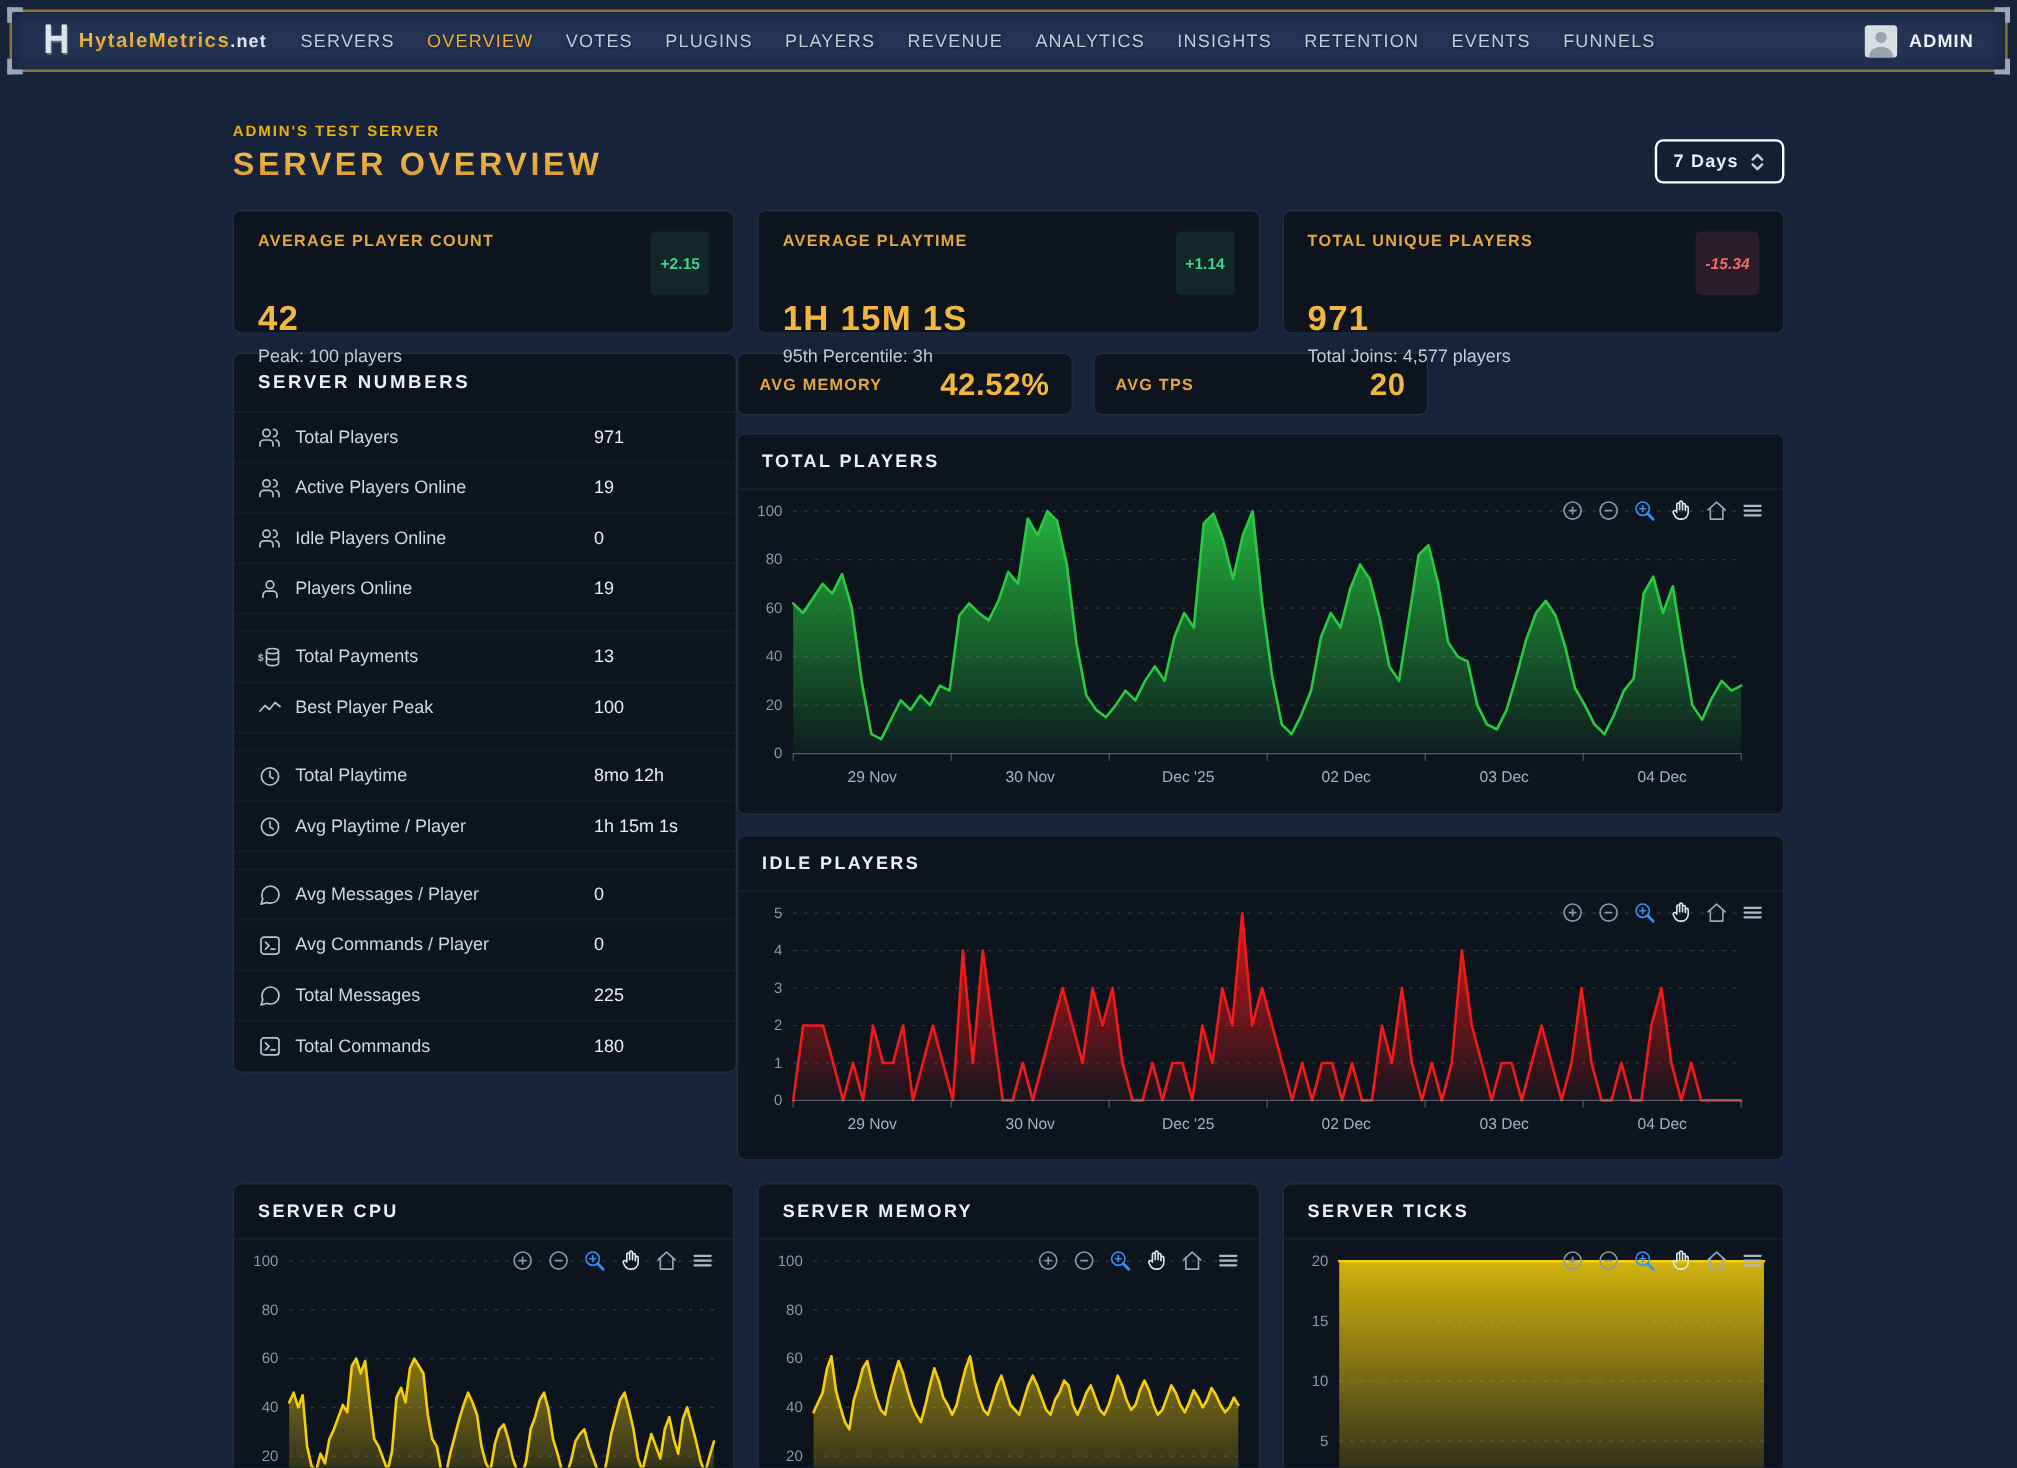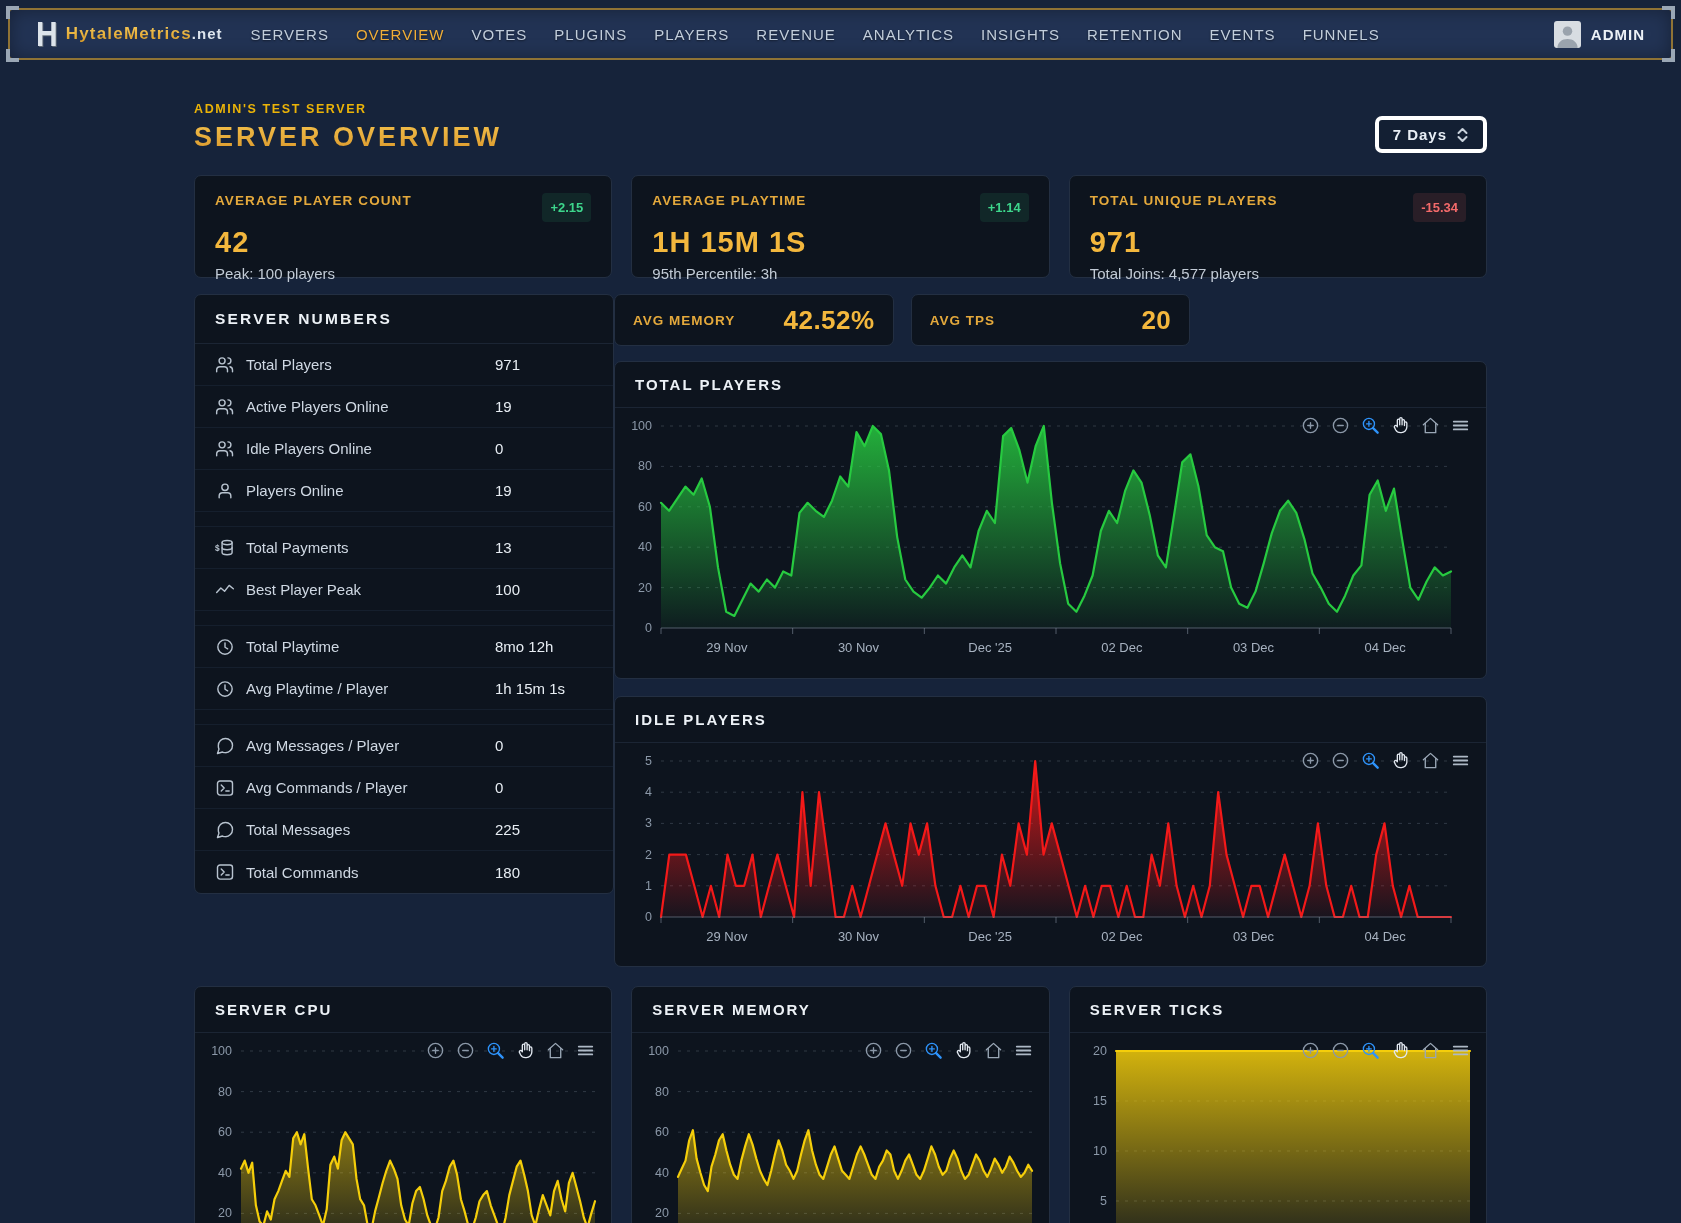--- a/index.html
+++ b/index.html
@@ -41,33 +41,33 @@
   .nav-user-name { font-size:15px; font-weight:800; letter-spacing:1px; color:#ECF1F6; text-transform:uppercase; }
 
   
   .page { width:1293px; margin:0 auto; }
   .page-header { margin-top:42px; display:flex; align-items:flex-end; justify-content:space-between; }
   .ph-sub { font-size:12.5px; font-weight:700; letter-spacing:1.6px; color:#eab308; text-transform:uppercase; }
   .ph-title { margin-top:6px; font-size:27px; font-weight:800; letter-spacing:3px; text-transform:uppercase;
     background:linear-gradient(180deg,#F4C14C,#D9962a);
     -webkit-background-clip:text; background-clip:text; color:transparent; }
   .range-btn { height:37px; padding:0 14px; display:flex; align-items:center; gap:9px;
-    border:4px solid #ffffff; border-radius:7px; background:rgba(10,18,30,.25);
+    border:2px solid #ffffff; border-radius:7px; background:rgba(10,18,30,.25);
     color:#E8EEF5; font-size:15px; font-weight:800; letter-spacing:1px; cursor:pointer; }
 
   .card { background:#0D141E; border:1px solid #232F42; border-radius:7px; }
 
   
   .kpi-row { margin-top:22px; display:grid; grid-template-columns:repeat(3,1fr); gap:19px; }
   .kpi-card { height:103px; padding:17px 20px; position:relative; }
   .kpi-top { display:flex; justify-content:space-between; align-items:flex-start; }
   .kpi-label { font-size:13.5px; font-weight:700; letter-spacing:1.1px; color:#E4A93C; text-transform:uppercase; }
-  .badge { font-size:13px; font-weight:700; padding:7px 8px; border-radius:4px; }
+  .badge { font-size:13px; font-weight:700; padding:19px 8px; border-radius:4px; }
   .badge.up { color:#3DD68C; background:rgba(61,214,140,.1); }
-  .badge.down { color:#F46A6A; background:rgba(244,106,106,.12); }
+  .badge.down { color:#F46A6A; background:rgba(244,106,106,.12);font-style:italic; }
   .kpi-value { margin-top:4px; font-size:29px; font-weight:800; letter-spacing:1px; color:#F3B73D; }
   .kpi-sub { margin-top:6px; font-size:15px; color:#C2CBD6; }
 
   
   .main-grid { margin-top:16px; display:grid; grid-template-columns:420px 1fr; align-items:start; }
 
   .numbers-card { }
   .numbers-head { padding:15px 20px; font-size:15.5px; font-weight:800; letter-spacing:2.2px;
     color:#ECF1F6; text-transform:uppercase; border-bottom:1px solid #1B2534; }
   .num-row { display:flex; align-items:center; height:42px; padding:0 20px; border-bottom:1px solid #151F2D; }

